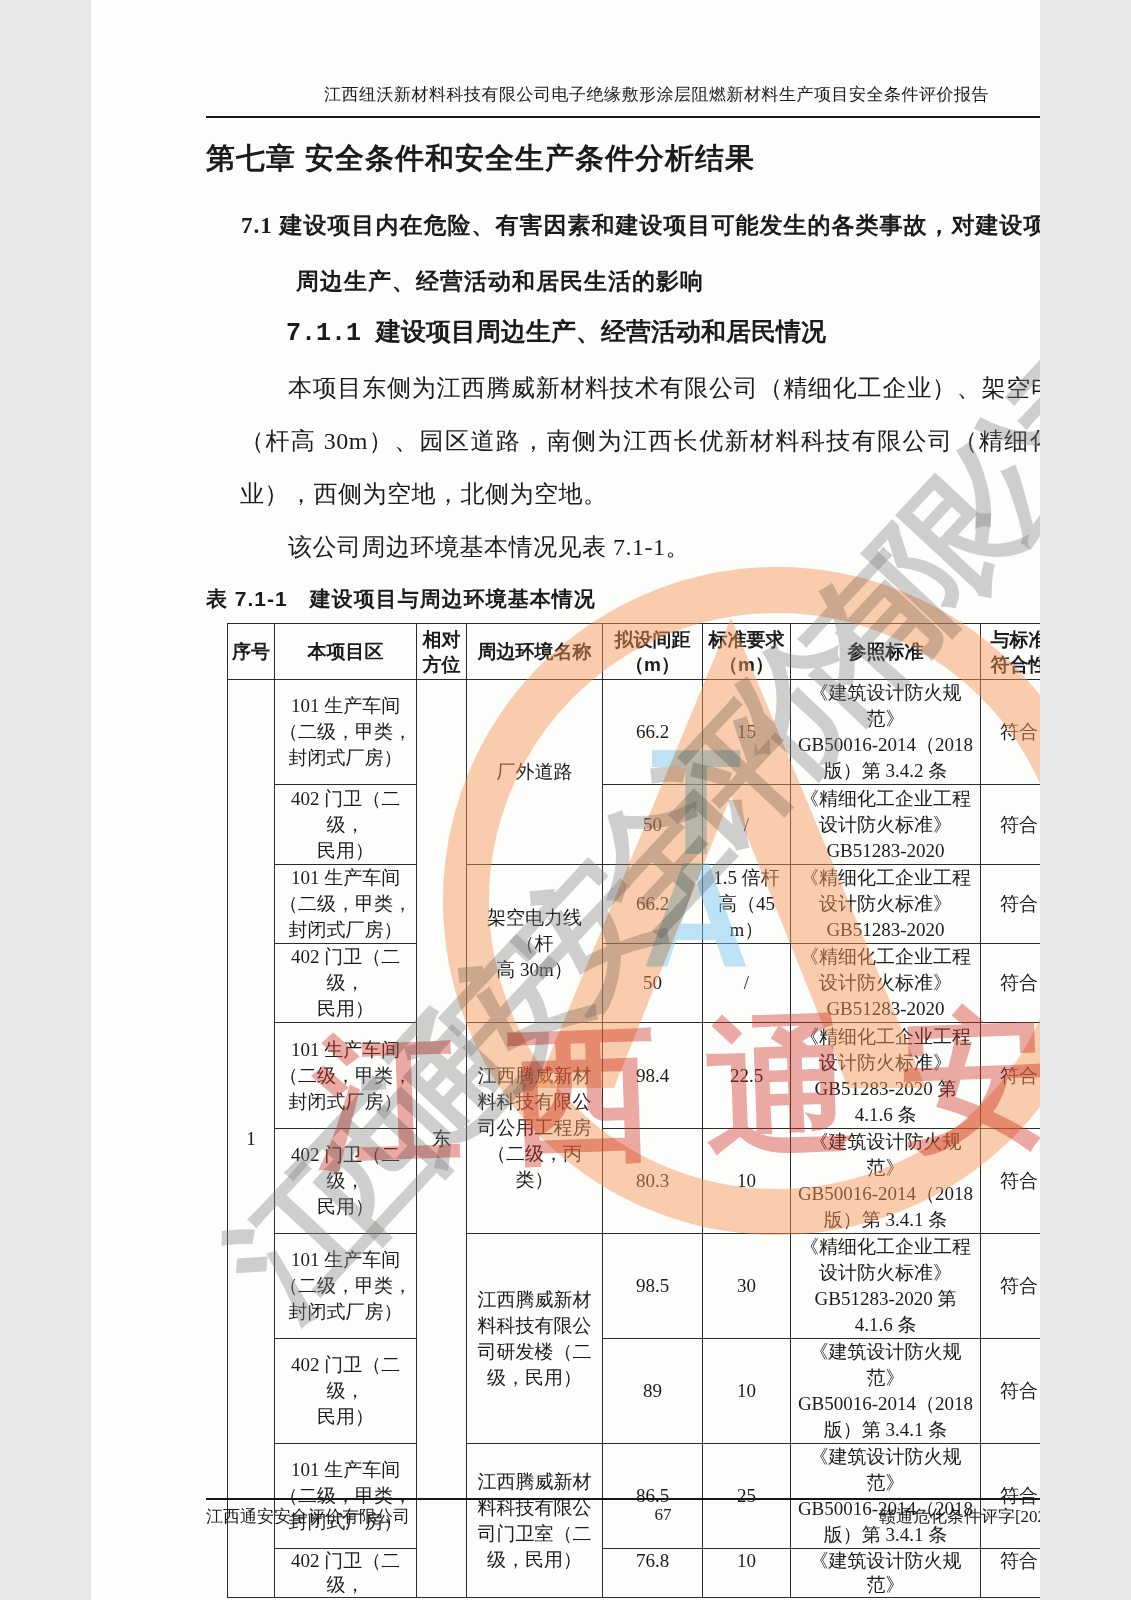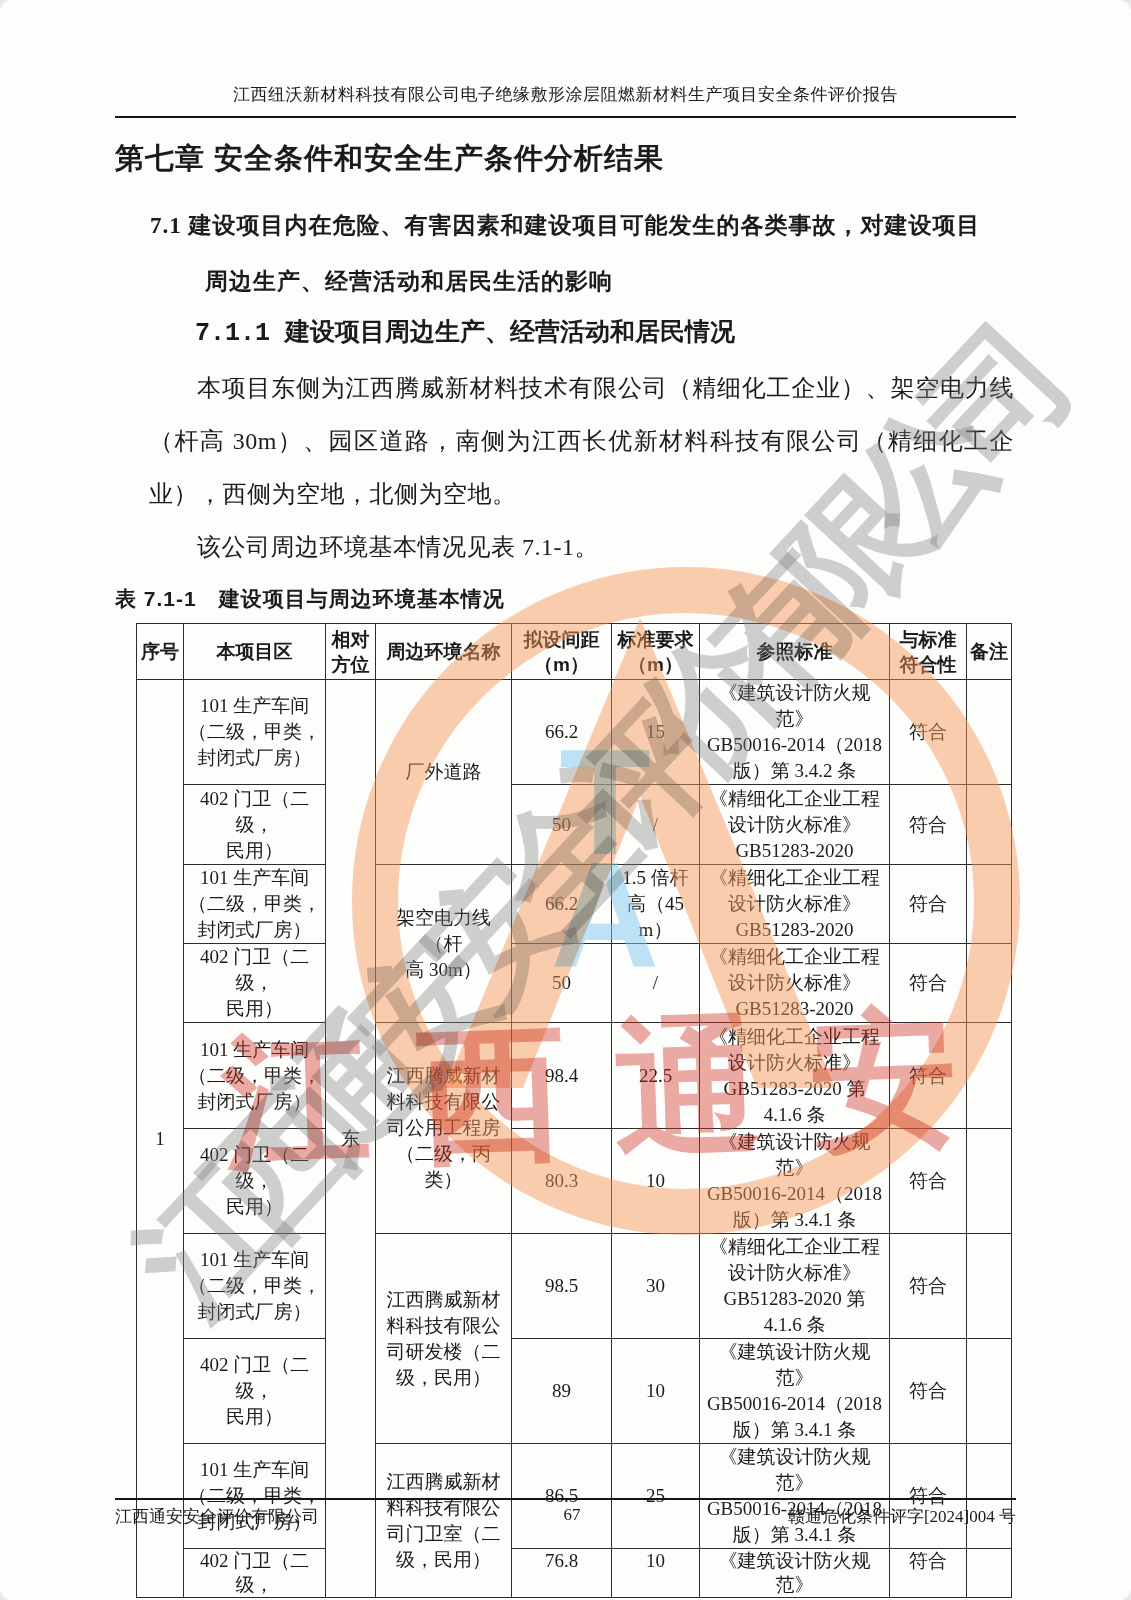--- a/index.html
+++ b/index.html
@@ -1,20 +1,19 @@
 <!DOCTYPE html>
 <html><head>
 <meta charset="utf-8">
 <style>
   html,body{margin:0;padding:0;background:#e8e8e8;}
   .page{
-    position:relative;width:1131px;height:1600px;margin:0 auto;
+    position:relative;width:949px;height:1600px;margin:0 auto;
     background:#fdfdfc;overflow:hidden;color:#1b1b1b;
     font-family:"Liberation Serif","DejaVu Serif",serif;
-    border-radius:12px;
   }
   .content{position:absolute;left:115px;top:80px;width:901px;z-index:1;}
   .doc-header{
     text-align:center;font-size:17px;line-height:30px;padding-bottom:6px;
     border-bottom:2px solid #161616;letter-spacing:.5px;
   }
   .chapter-title{
     margin-top:20px;text-align:left;font-weight:bold;font-size:29px;line-height:40px;
     font-family:"Liberation Sans","DejaVu Sans",sans-serif;letter-spacing:1px;
   }

